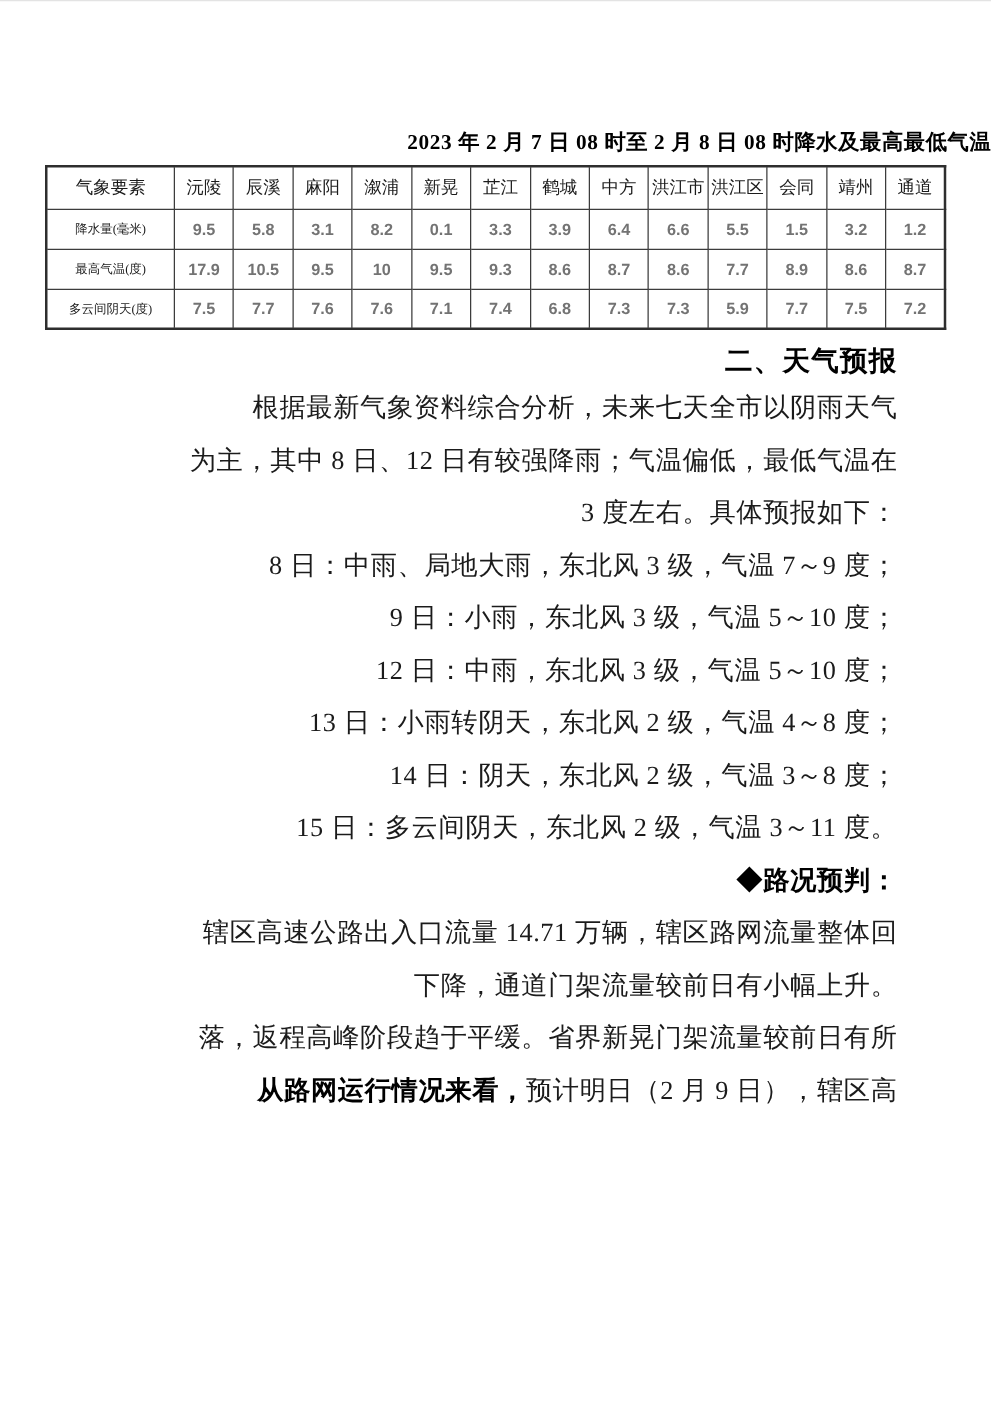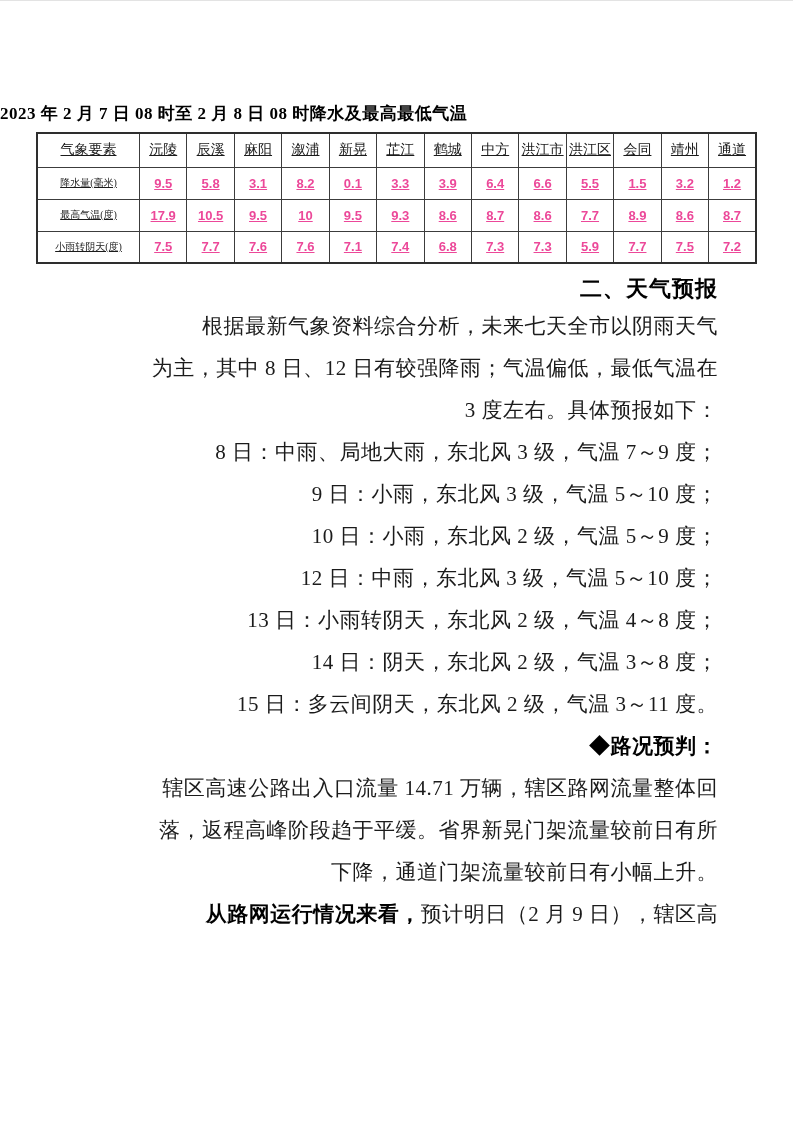--- a/index.html
+++ b/index.html
@@ -10,57 +10,56 @@
     background: #ffffff;
     font-family: "Liberation Serif", serif;
     color: #1b1b1b;
     overflow: hidden;
     border-top: 1px solid #e3e3e3;
     border-bottom: 1px solid #e3e3e3;
   }
   .doc-title {
     position: absolute;
     top: 100px; left: 0; width: 100%;
-    text-align: left;
+    text-align: right;
     font-size: 17px;
     font-weight: bold;
     line-height: 26px;
     color: #000;
     letter-spacing: 0.5px;
   }
   table.weather-table {
     position: absolute;
     top: 131px; left: 36px;
     width: 721px;
     border-collapse: collapse;
     table-layout: fixed;
     border: 2px solid #2e2e2e;
   }
   table.weather-table th, table.weather-table td {
     border: 1px solid #3c3c3c;
     text-align: center;
     vertical-align: middle;
     padding: 0;
     overflow: hidden;
-    text-decoration: underline;
   }
   table.weather-table thead tr { height: 34px; }
   table.weather-table tbody tr { height: 32px; }
   table.weather-table th {
     font-weight: normal;
     font-size: 14px;
   }
   table.weather-table td.row-label {
     font-size: 10px;
   }
   table.weather-table td.num {
     font-family: "Liberation Sans", sans-serif;
     font-size: 13px;
     font-weight: 600;
-    color: #ec4899;
+    color: #737373;
   }
   .content {
     position: absolute;
     top: 272px; left: 118px;
     width: 600px;
     text-align: right;
   }
   .content h2 {
     margin: 0;
     font-size: 22px;
@@ -131,21 +130,21 @@
           <td class="num">9.3</td>
           <td class="num">8.6</td>
           <td class="num">8.7</td>
           <td class="num">8.6</td>
           <td class="num">7.7</td>
           <td class="num">8.9</td>
           <td class="num">8.6</td>
           <td class="num">8.7</td>
         </tr>
         <tr>
-          <td class="row-label">小雨转阴天(度)</td>
+          <td class="row-label">多云间阴天(度)</td>
           <td class="num">7.5</td>
           <td class="num">7.7</td>
           <td class="num">7.6</td>
           <td class="num">7.6</td>
           <td class="num">7.1</td>
           <td class="num">7.4</td>
           <td class="num">6.8</td>
           <td class="num">7.3</td>
           <td class="num">7.3</td>
           <td class="num">5.9</td>
@@ -157,26 +156,25 @@
   </table>
 
   <div class="content">
     <h2>二、天气预报</h2>
     <div class="lines">
         <div class="line indent"><span>根据最新气象资料综合分析，未来七天全市以阴雨天气</span></div>
         <div class="line"><span>为主，其中 8 日、12 日有较强降雨；气温偏低，最低气温在</span></div>
         <div class="line"><span>3 度左右。具体预报如下：</span></div>
         <div class="line indent"><span>8 日：中雨、局地大雨，东北风 3 级，气温 7～9 度；</span></div>
         <div class="line indent"><span>9 日：小雨，东北风 3 级，气温 5～10 度；</span></div>
-        <div class="line indent"><span>10 日：小雨，东北风 2 级，气温 5～9 度；</span></div>
         <div class="line indent"><span>12 日：中雨，东北风 3 级，气温 5～10 度；</span></div>
         <div class="line indent"><span>13 日：小雨转阴天，东北风 2 级，气温 4～8 度；</span></div>
         <div class="line indent"><span>14 日：阴天，东北风 2 级，气温 3～8 度；</span></div>
         <div class="line indent"><span>15 日：多云间阴天，东北风 2 级，气温 3～11 度。</span></div>
         <div class="line indent"><span class="b">◆路况预判：</span></div>
         <div class="line"><span>辖区高速公路出入口流量 14.71 万辆，辖区路网流量整体回</span></div>
+        <div class="line"><span>下降，通道门架流量较前日有小幅上升。</span></div>
         <div class="line"><span>落，返程高峰阶段趋于平缓。省界新晃门架流量较前日有所</span></div>
-        <div class="line"><span>下降，通道门架流量较前日有小幅上升。</span></div>
         <div class="line indent"><span class="b">从路网运行情况来看，</span><span>预计明日（2 月 9 日），辖区高</span></div>
       </div>
   </div>
 
 </div>
 
 </body></html>

